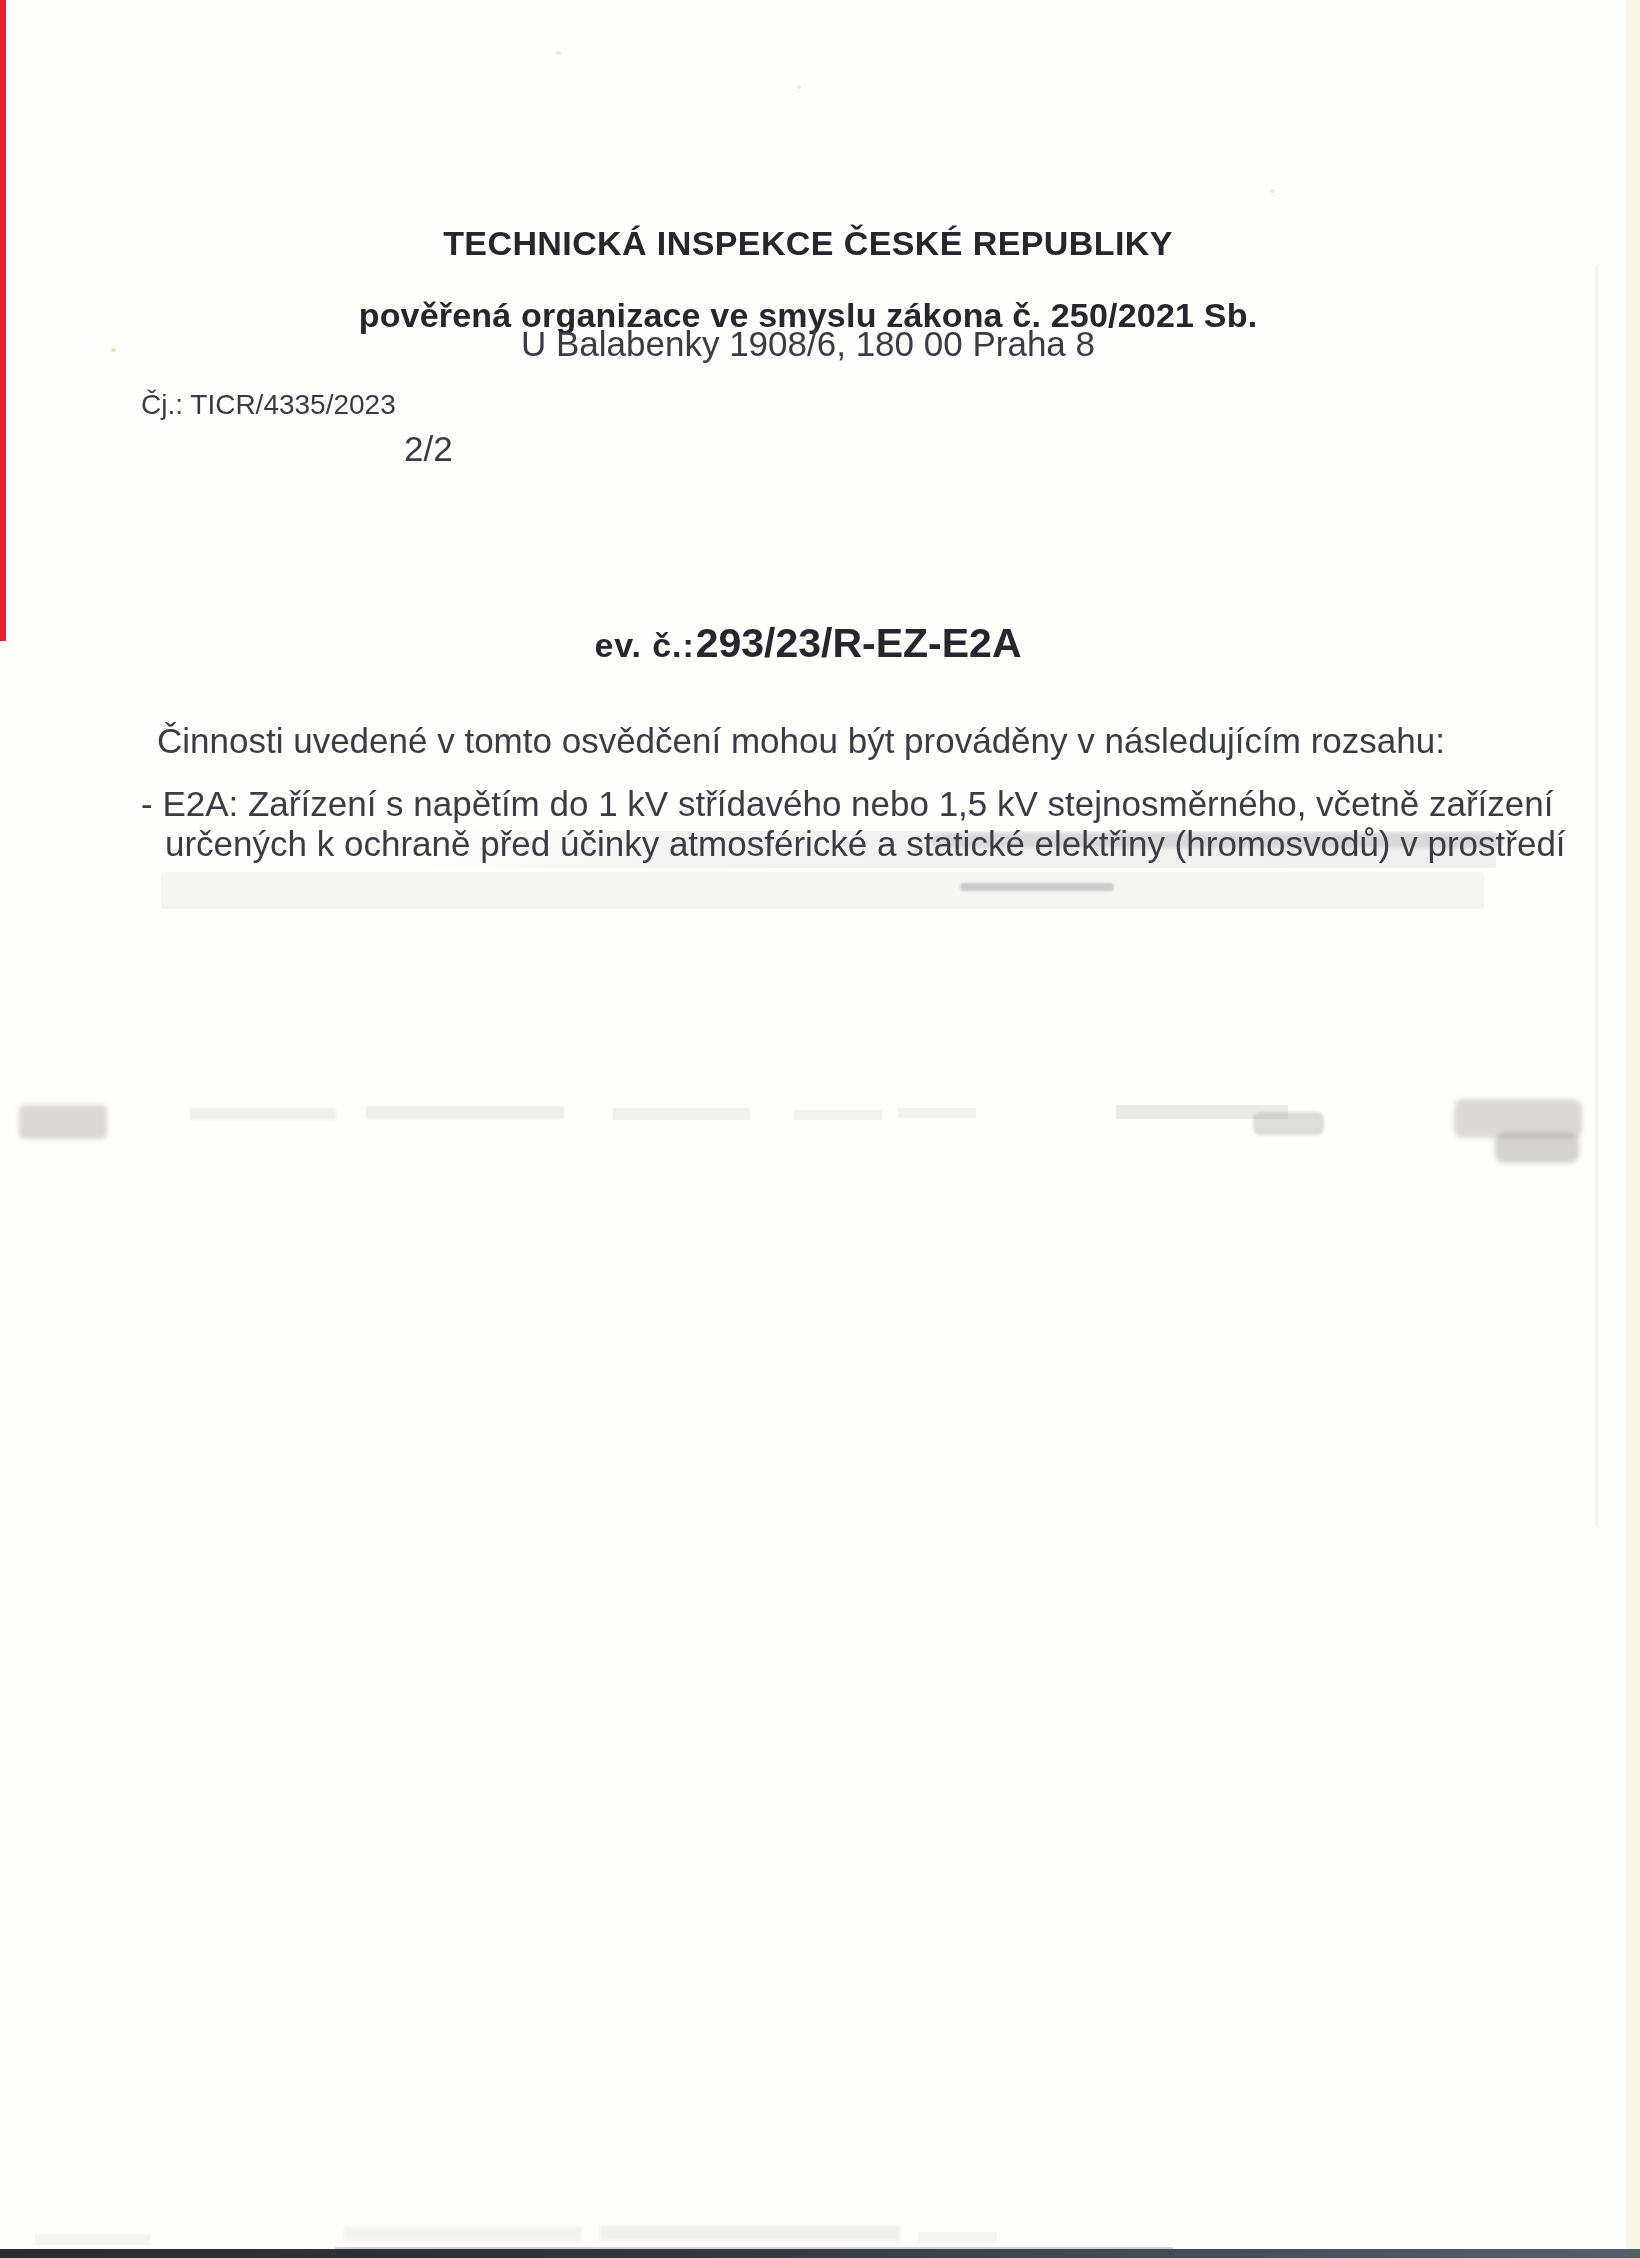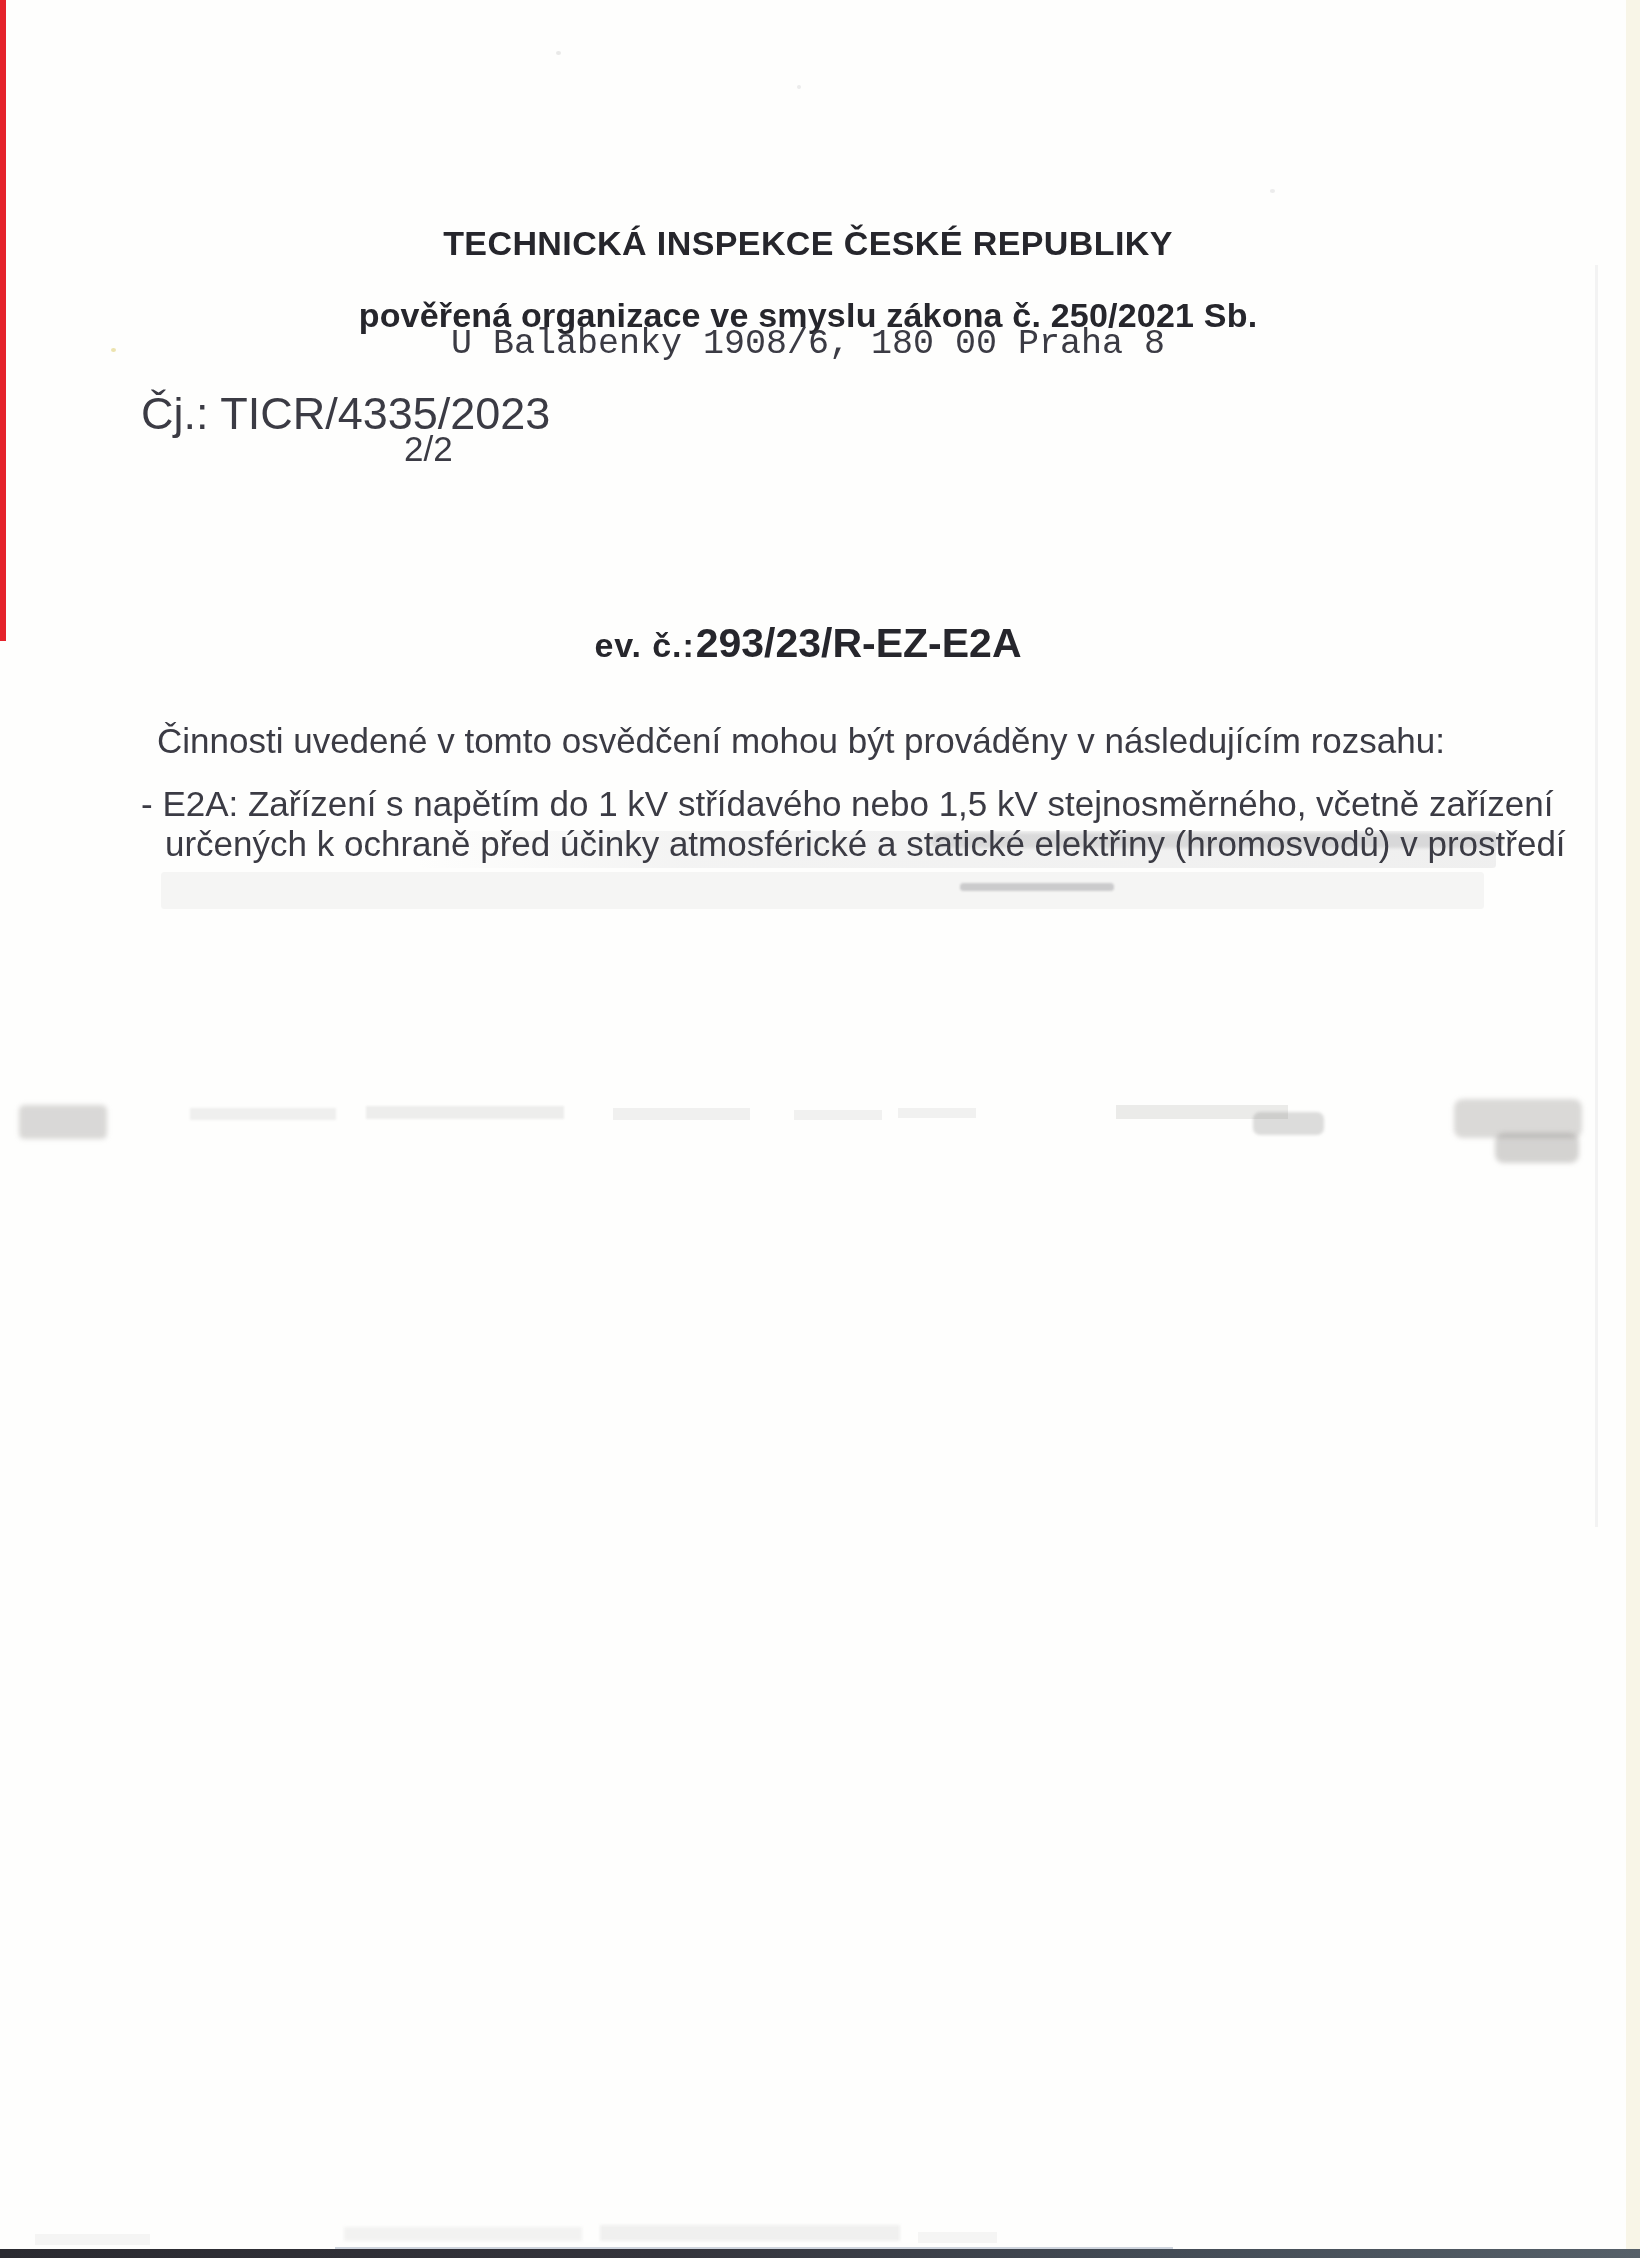--- a/index.html
+++ b/index.html
@@ -10,22 +10,22 @@
     overflow:hidden;
     font-family:"Liberation Sans",sans-serif;
     color:#3b3b44;
   }
   .line{position:absolute;white-space:nowrap;z-index:2;}
   .centered{left:0;width:1616px;text-align:center;}
   .bold{font-weight:bold;color:#26262c;}
 
   #issuer-name{top:222px;font-size:34px;line-height:43px;letter-spacing:0.4px;}
   #issuer-subtitle{top:272px;font-size:34px;line-height:43px;letter-spacing:0.2px;margin-top:22px;}
-  #issuer-address{top:322px;font-size:35px;line-height:44px;font-family:Liberation Mono, monospace;}
-  #file-number{top:392px;left:141px;font-size:45px;line-height:44px;}
+  #issuer-address{top:322px;font-size:35px;line-height:44px;}
+  #file-number{top:383px;left:141px;font-size:28px;line-height:44px;}
   #page-number{top:427px;left:404px;font-size:35px;line-height:44px;}
   #doc-title{top:525px;font-size:65px;line-height:79px;font-weight:bold;letter-spacing:11.5px;color:#1f1f26;}
   #evidence-line{top:619px;font-size:41px;line-height:49px;font-weight:bold;color:#26262c;}
   #evidence-line .small{font-size:34px;margin-right:1px;letter-spacing:0.9px;}
   #intro-text{top:719px;left:157px;font-size:35px;line-height:44px;}
   #scope-block{position:absolute;top:784px;left:141px;font-size:35px;line-height:40px;z-index:2;}
   #scope-block .cont{padding-left:24px;}
   #scope-block div{white-space:nowrap;}
 
   

